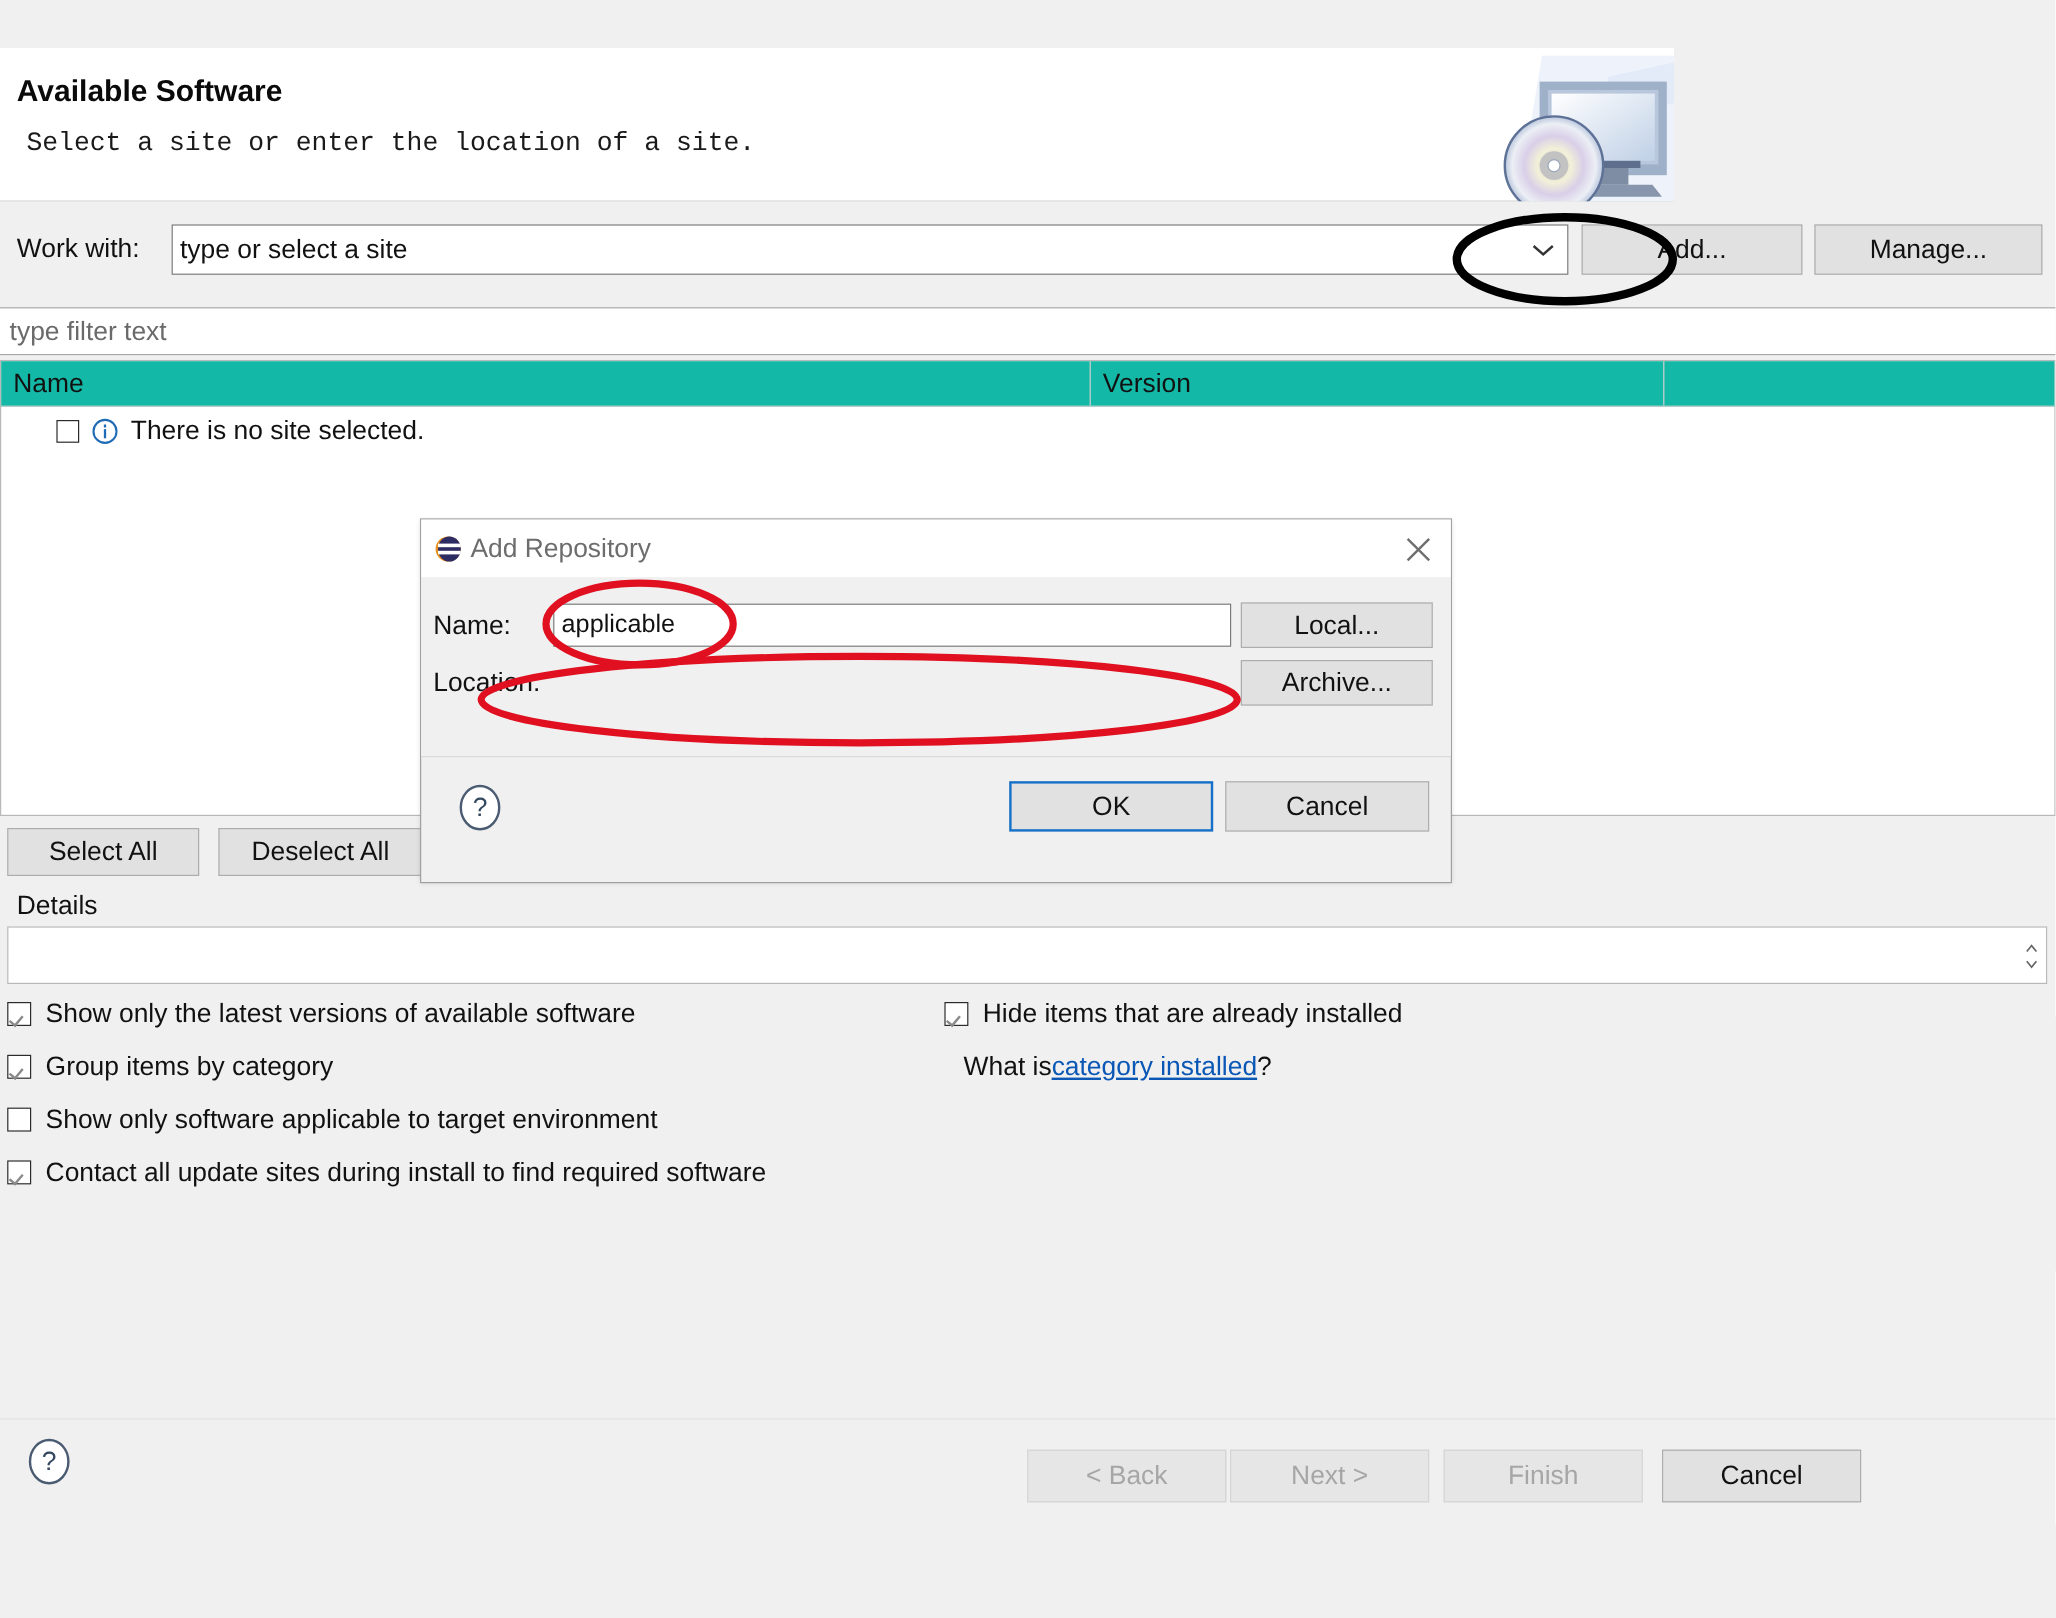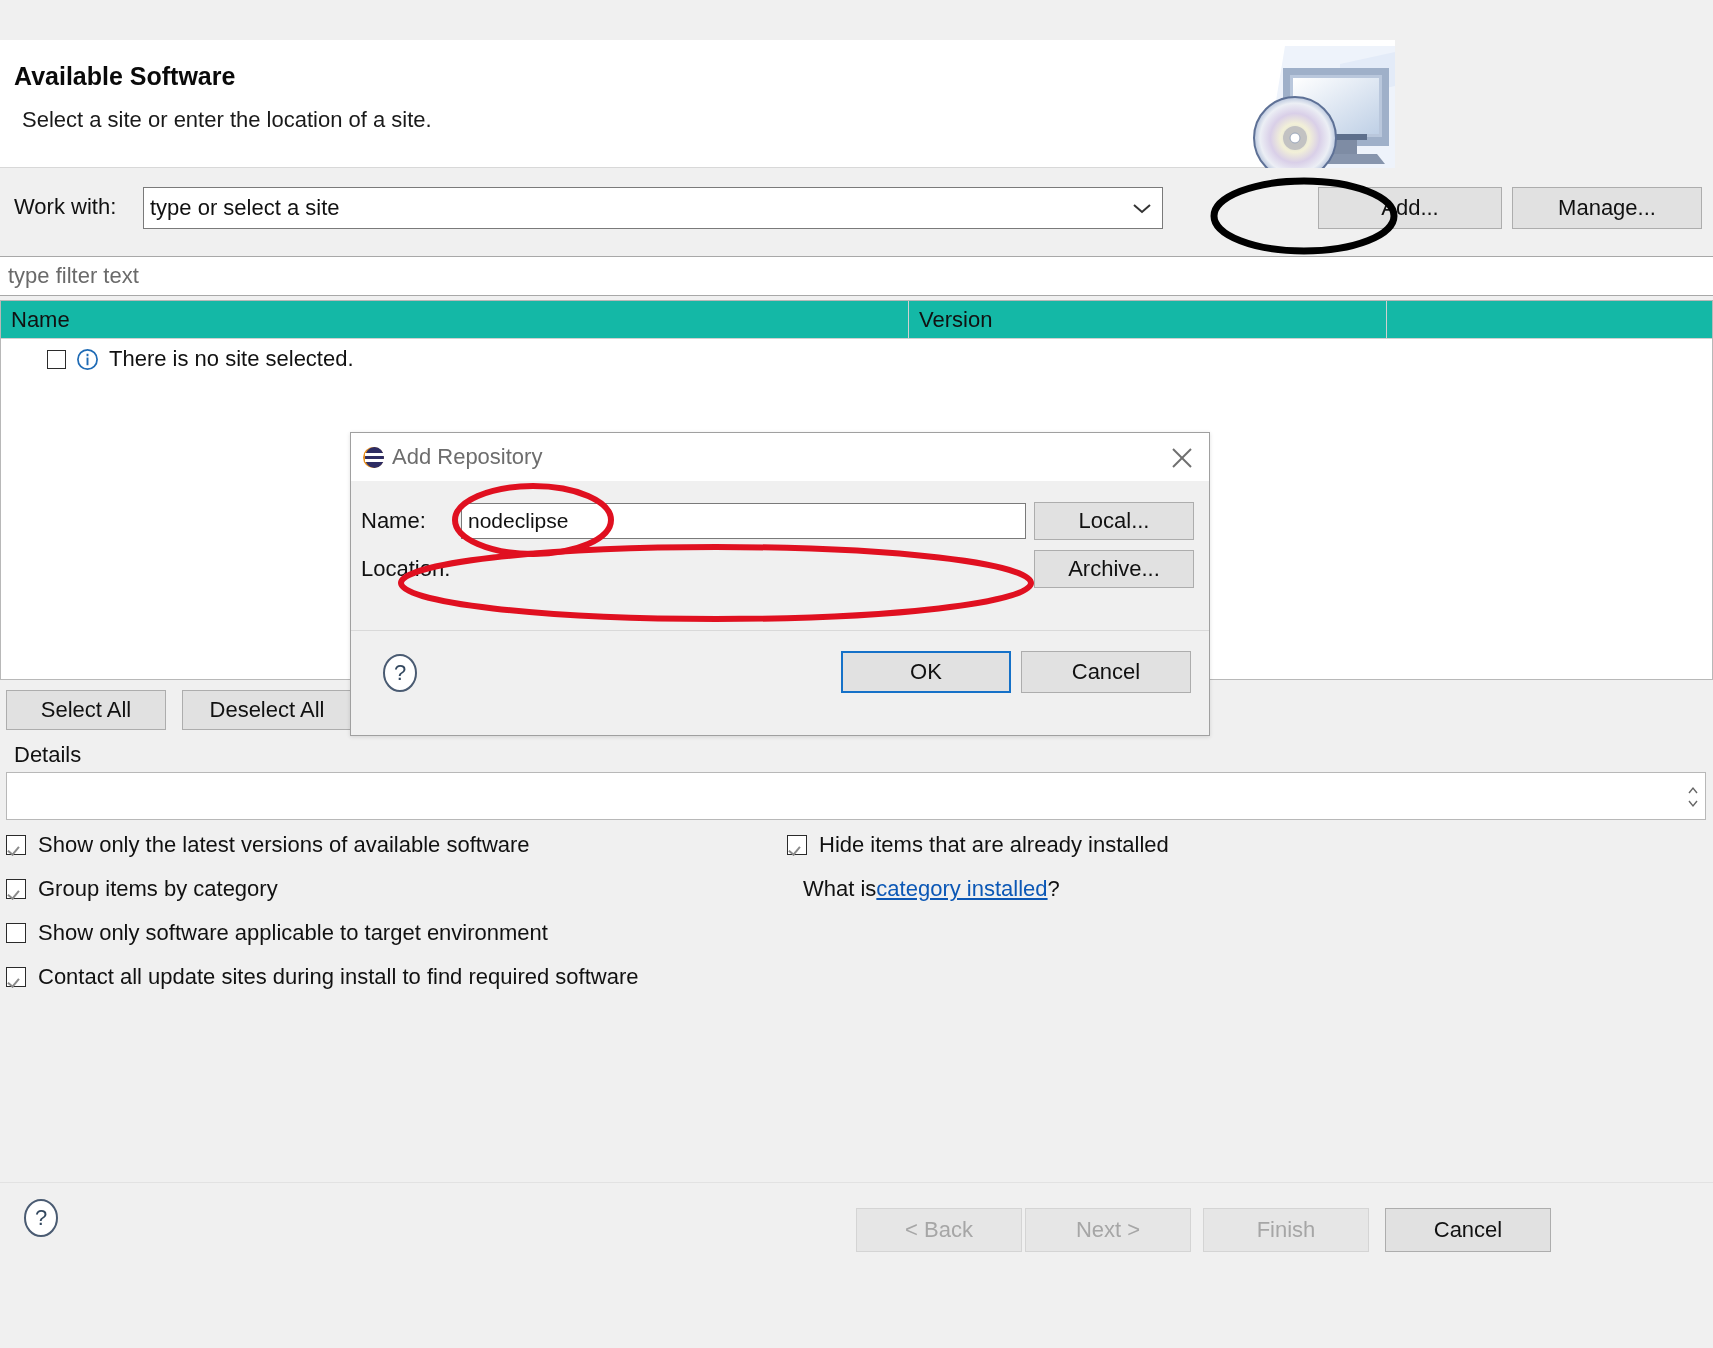--- a/index.html
+++ b/index.html
@@ -60,36 +60,36 @@
     position: absolute; left: 0; top: 40px; width: 1395px; height: 128px;
     background: #ffffff;
     border-bottom: 1px solid #d8d8d8;
   }
   .banner-title {
     position: absolute; left: 14px; top: 22px;
     font-size: 25px; font-weight: bold; color: #0a0a0a;
   }
   .banner-sub {
     position: absolute; left: 22px; top: 67px;
-    font-size: 22px; color: #1a1a1a;
+    font-size: 22px; color: #1a1a1a; font-family: Liberation Mono, monospace;
   }
   .banner-art {
     position: absolute; right: 0; top: 6px; width: 230px; height: 122px;
     overflow: hidden;
   }
 
   
   .workrow {
     position: absolute; left: 0; top: 178px; width: 1713px; height: 66px;
   }
   .workrow-label {
     position: absolute; left: 14px; top: 16px; font-size: 22px; color: #111;
   }
   .combo {
-    position: absolute; left: 143px; top: 9px; width: 1020px; height: 42px;
+    position: absolute; left: 143px; top: 9px; width: 1164px; height: 42px;
     background: #ffffff; border: 1px solid #7a7a7a;
     display: flex; align-items: center;
   }
   .combo-text {
     font-size: 22px; color: #111; padding-left: 6px; flex: 1;
     white-space: nowrap; overflow: hidden;
   }
   .combo-arrow {
     width: 40px; height: 100%; display: flex; align-items: center; justify-content: center;
   }
@@ -404,21 +404,21 @@
       <span class="modal-close">
         <svg width="26" height="26" viewBox="0 0 26 26">
           <line x1="4" y1="4" x2="22" y2="22" stroke="#6f6f6f" stroke-width="2"></line>
           <line x1="22" y1="4" x2="4" y2="22" stroke="#6f6f6f" stroke-width="2"></line>
         </svg>
       </span>
     </div>
 
     <div class="modal-body">
       <div class="mrow-label m-name-label">Name:</div>
-      <div class="m-input m-name-input">nodeclipse</div>
+      <div class="m-input m-name-input">applicable</div>
       <button class="btn m-btn m-local">Local...</button>
 
       <div class="mrow-label m-loc-label">Location:</div>
       <button class="btn m-btn m-archive">Archive...</button>
     </div>
 
     <div class="modal-footer">
       <div class="m-help">
         <svg width="38" height="40" viewBox="0 0 38 40">
           <ellipse cx="19" cy="20" rx="16" ry="18" fill="#ffffff" stroke="#4a5b72" stroke-width="2"></ellipse>

